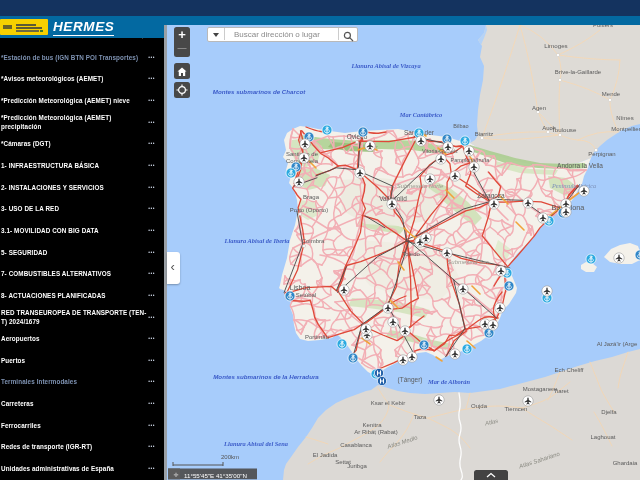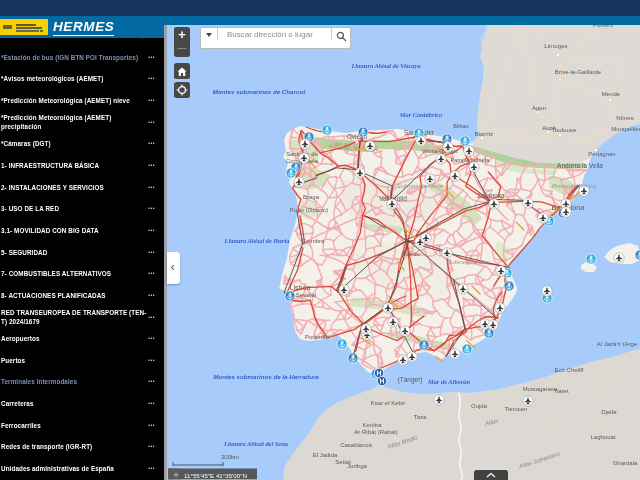--- a/index.html
+++ b/index.html
@@ -36,21 +36,21 @@
 
 #map{position:absolute;left:167px;top:25px;width:473px;height:455px;background:#a7ccfb}
 
 .mbtn{position:absolute;background:#484848;border-radius:2.5px;color:#fff}
 #zoomc{left:7px;top:2px;width:16px;height:30px}
 #zoomc .plus{position:absolute;left:0;top:0;width:16px;height:15px;text-align:center;font-size:13px;line-height:15px;font-weight:bold}
 #zoomc .minus{position:absolute;left:0;top:15px;width:16px;height:15px;text-align:center;font-size:9px;line-height:13px;color:#a8a8a8}
 #homeb{left:7px;top:38px;width:16px;height:16px;text-align:center}
 #locb{left:7px;top:57px;width:16px;height:16px}
 
-#search{position:absolute;left:33px;top:1.5px;width:151px;height:22px;background:#fff;border:1px solid #b9b9b9;border-radius:2px}
+#search{position:absolute;left:40px;top:1.5px;width:151px;height:15px;background:#fff;border:1px solid #b9b9b9;border-radius:2px}
 #search .dd{position:absolute;left:0;top:0;width:17px;height:12.5px;border-right:1px solid #ccc}
 #search .dd:after{content:"";position:absolute;left:5px;top:5px;border-left:3.5px solid transparent;border-right:3.5px solid transparent;border-top:4.5px solid #444}
 #search .ph{position:absolute;left:26px;top:2.5px;font-size:8px;color:#8a8a8a}
 #search .sb{position:absolute;right:0;top:0;width:19px;height:12.5px;border-left:1px solid #ccc}
 </style></head><body>
 <div id="app">
  <div id="side">
   <div class="hd">as</div>
   <svg class="mag" width="10" height="10" viewBox="0 0 10 10">
         <circle cx="4" cy="4" r="3" fill="none" stroke="#fff" stroke-width="1.1"></circle>

